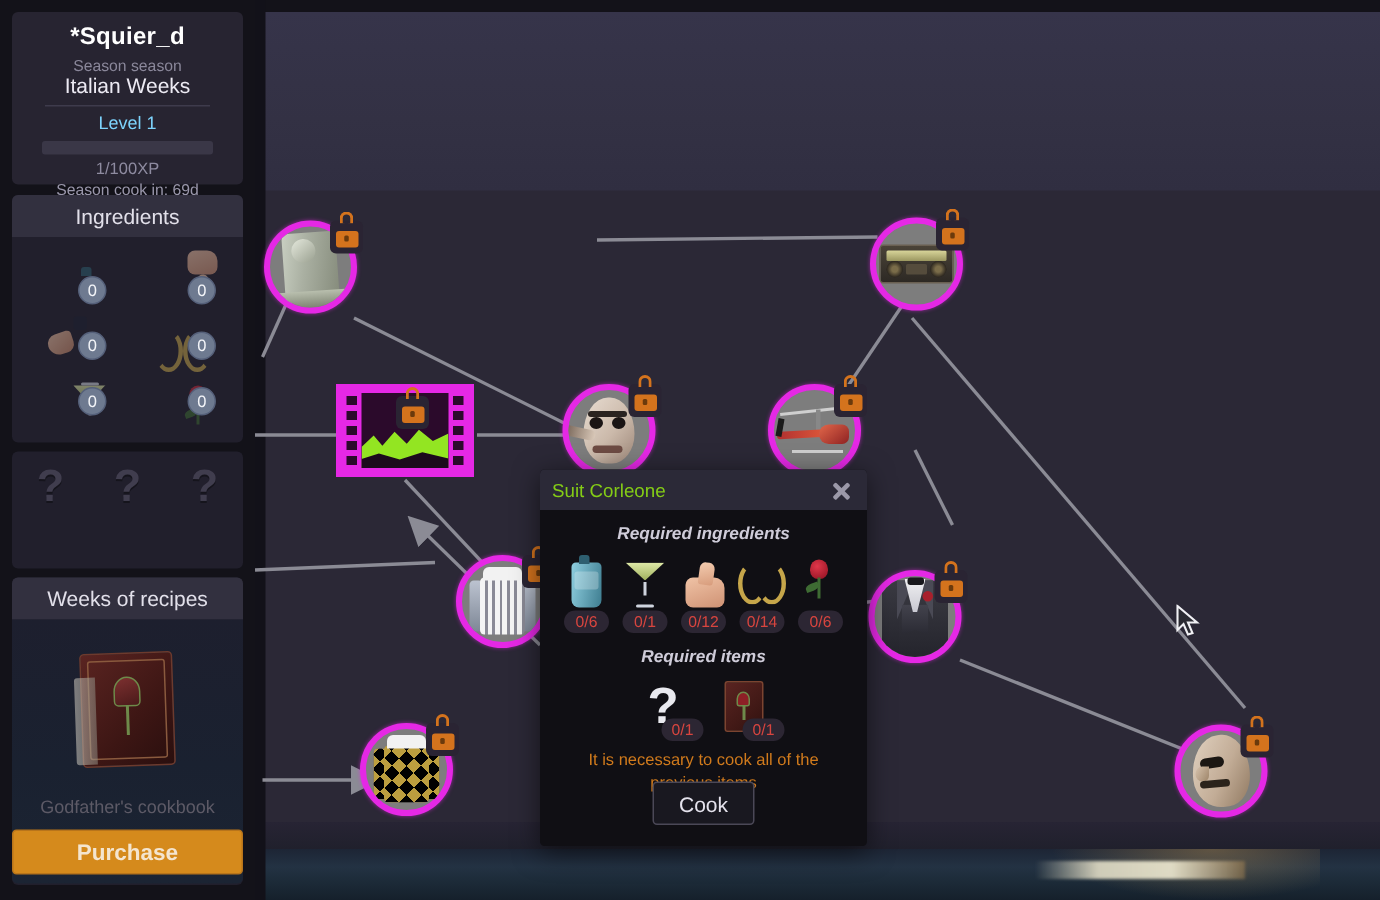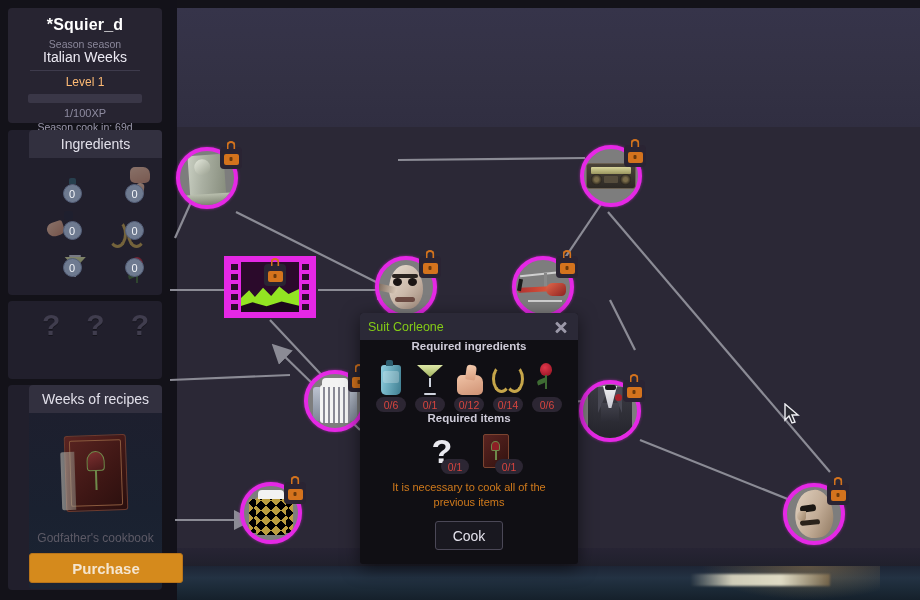--- a/index.html
+++ b/index.html
@@ -238,36 +238,36 @@
     background:#2b231b; border-radius:3px; transform:rotate(-5deg); }
   .art-face .nos { position:absolute; left:2px; top:21px; width:9px; height:10px;
     background:linear-gradient(120deg,#d7c3ae,#9d8468); border-radius:50% 0 40% 50%; }
 
   
   #cursor { position:absolute; left:614px; top:403px; width:16px; height:22px; z-index:40; pointer-events:none; }
 
   
   #sidebar { position:absolute; left:0; top:0; width:170px; height:600px; background:#131219; }
 
-  .panel { background:#211f2c; border-radius:4px;padding-left:21px; }
+  .panel { background:#211f2c; border-radius:4px; }
   .panel-head {
     background:#32303f; text-align:center; font-size:14px; color:#e2e0ea;
     padding:6px 0; border-radius:4px 4px 0 0;
   }
 
   #profile-card {
     position:absolute; left:8px; top:8px; width:154px; height:115px;
     background:#272431; border-radius:4px; padding:8px 10px 0;
     text-align:center;
   }
   #profile-name { font-size:16px; font-weight:bold; color:#ffffff; letter-spacing:.2px; }
   #season-label { font-size:10.5px; color:#8a879a; margin-top:4px; }
   #season-name { font-size:14px; color:#eceaf3; margin-top:-1px; }
   #divider { height:1px; background:#3e3b4c; margin:5px 12px 4px; }
-  #level-label { font-size:12px; color:#fdba74; }
+  #level-label { font-size:12px; color:#7dd3fc; }
   #xp-track { height:9px; background:#3a3747; border-radius:2px; margin:5px 10px 0; overflow:hidden; }
   #xp-fill { height:100%; width:0%; background:#e0a32c; }
   #xp-text { font-size:11px; color:#8e8ba0; margin-top:4px; }
   #season-ends { font-size:10.5px; color:#9a97ab; margin-top:2px; }
 
   #ing-panel { position:absolute; left:8px; top:130px; width:154px; height:165px; }
   #ing-grid {
     display:grid; grid-template-columns:1fr 1fr; gap:0px;
     padding:6px 4px 0;
   }
@@ -365,21 +365,21 @@
   }
   #dialog-title { font-size:12.5px; color:#84cc16; flex:1; }
   #dialog-close { width:18px; height:18px; cursor:pointer; position:relative; }
   #dialog-close::before,#dialog-close::after {
     content:""; position:absolute; left:2px; top:8px; width:14px; height:3px;
     background:#9b98a8; border-radius:1px;
   }
   #dialog-close::before { transform:rotate(45deg); }
   #dialog-close::after { transform:rotate(-45deg); }
 
-  .sec-title { text-align:center; font-size:11.5px; color:#cfccd9; font-weight:bold; }
+  .sec-title { text-align:center; font-size:11.5px; color:#cfccd9; margin-top:10px; font-weight:bold;font-style:italic; }
 
   #req-ing-row { display:flex; justify-content:center; gap:7px; margin-top:7px; }
   .req-cell { width:32px; position:relative; display:flex; flex-direction:column; align-items:center; }
   .req-art { height:36px; display:flex; align-items:flex-end; justify-content:center; }
   .req-badge {
     margin-top:2px; min-width:30px; height:15px; padding:0 4px;
     background:#2c2633; border-radius:8px; color:#d8453f; font-size:10.5px;
     display:flex; align-items:center; justify-content:center;
   }
 

